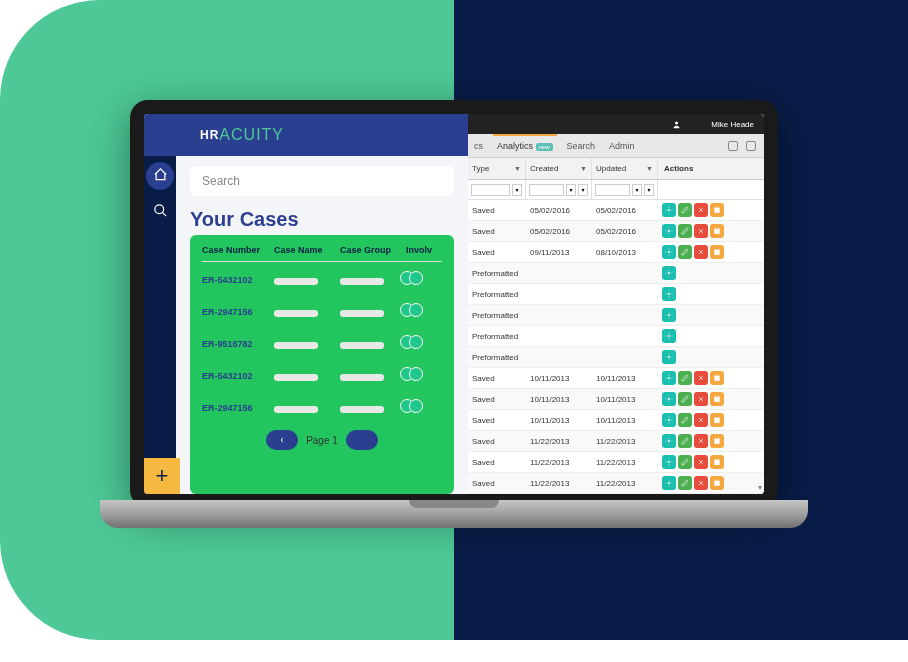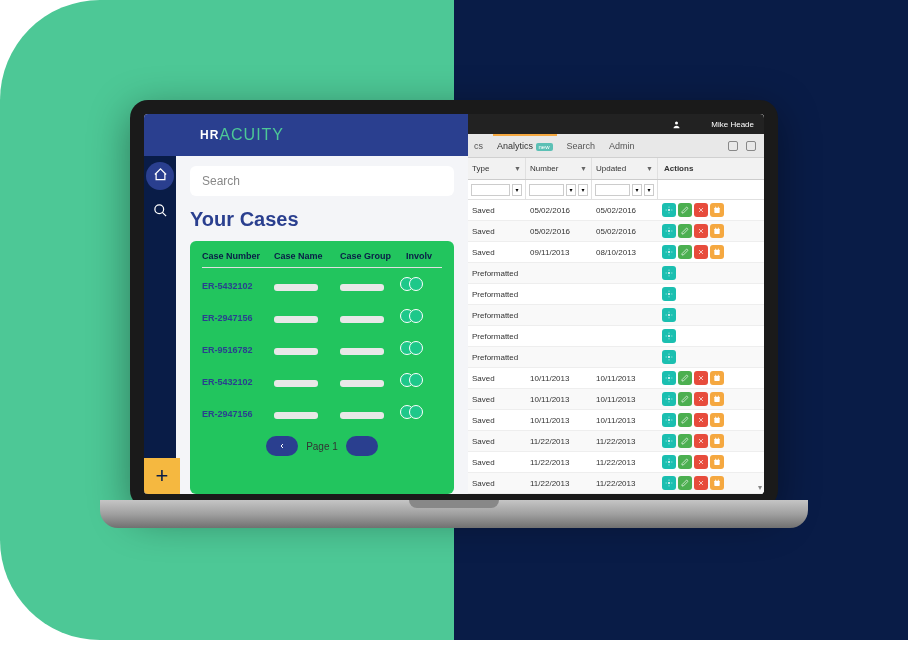--- a/index.html
+++ b/index.html
@@ -13,21 +13,21 @@
 .brand-bar { background: #2a3f8f; height: 42px; display: flex; align-items: center; padding-left: 56px; }
 .brand-text-hr { color: #fff; font-size: 12px; font-weight: 600; letter-spacing: 1px; }
 .brand-text-acuity { color: #4dc896; font-size: 16px; font-weight: 300; letter-spacing: 1px; }
 .left-body { flex: 1; display: flex; background: #f4f5f8; }
 .side-rail { width: 40px; background: #091c47; display: flex; flex-direction: column; align-items: center; padding-top: 6px; gap: 8px; }
 .rail-btn { width: 28px; height: 28px; border-radius: 50%; display: flex; align-items: center; justify-content: center; cursor: pointer; }
 .rail-btn.active { background: #2a3f8f; }
 .rail-icon svg { width: 15px; height: 15px; }
 .content { flex: 1; padding: 10px 14px 0 14px; display: flex; flex-direction: column; }
 .search-box { background: #fff; border-radius: 6px; padding: 8px 12px; font-size: 12px; color: #888; margin-bottom: 12px; }
-.cases-title { color: #2a3f8f; font-size: 20px; font-weight: 700; margin-bottom: 10px; }
+.cases-title { color: #2a3f8f; font-size: 20px; font-weight: 700; margin-bottom: 4px; }
 .case-card { background: #22c55e; border-radius: 6px; padding: 10px 12px 0 12px; flex: 1; display: flex; flex-direction: column; }
 .case-headers { display: flex; gap: 10px; font-size: 9px; color: #091c47; font-weight: 600; border-bottom: 1px solid #e0e0e0; padding-bottom: 6px; }
 .ch1 { width: 62px; }
 .ch2 { width: 56px; }
 .ch3 { width: 56px; }
 .ch4 { width: 36px; }
 .case-row { display: flex; gap: 10px; align-items: flex-end; padding: 9px 0; }
 .case-num { width: 62px; font-size: 9px; color: #2a3f8f; font-weight: 600; }
 .placeholder { height: 7px; background: #e8e8e8; border-radius: 3px; }
 .ph2 { width: 44px; }
@@ -195,21 +195,21 @@
       <span></span>
       <span></span>
     </div>
   </div>
   <div class="grid-header">
     <div class="gh col-type">
             <span>Type</span>
             <span class="gh-arrow">▼</span>
           </div>
     <div class="gh col-created">
-            <span>Number</span>
+            <span>Created</span>
             <span class="gh-arrow">▼</span>
           </div>
     <div class="gh col-updated">
             <span>Updated</span>
             <span class="gh-arrow">▼</span>
           </div>
     <div class="gh col-actions" style="border:none">
             <span>Actions</span>
           </div>
   </div>

